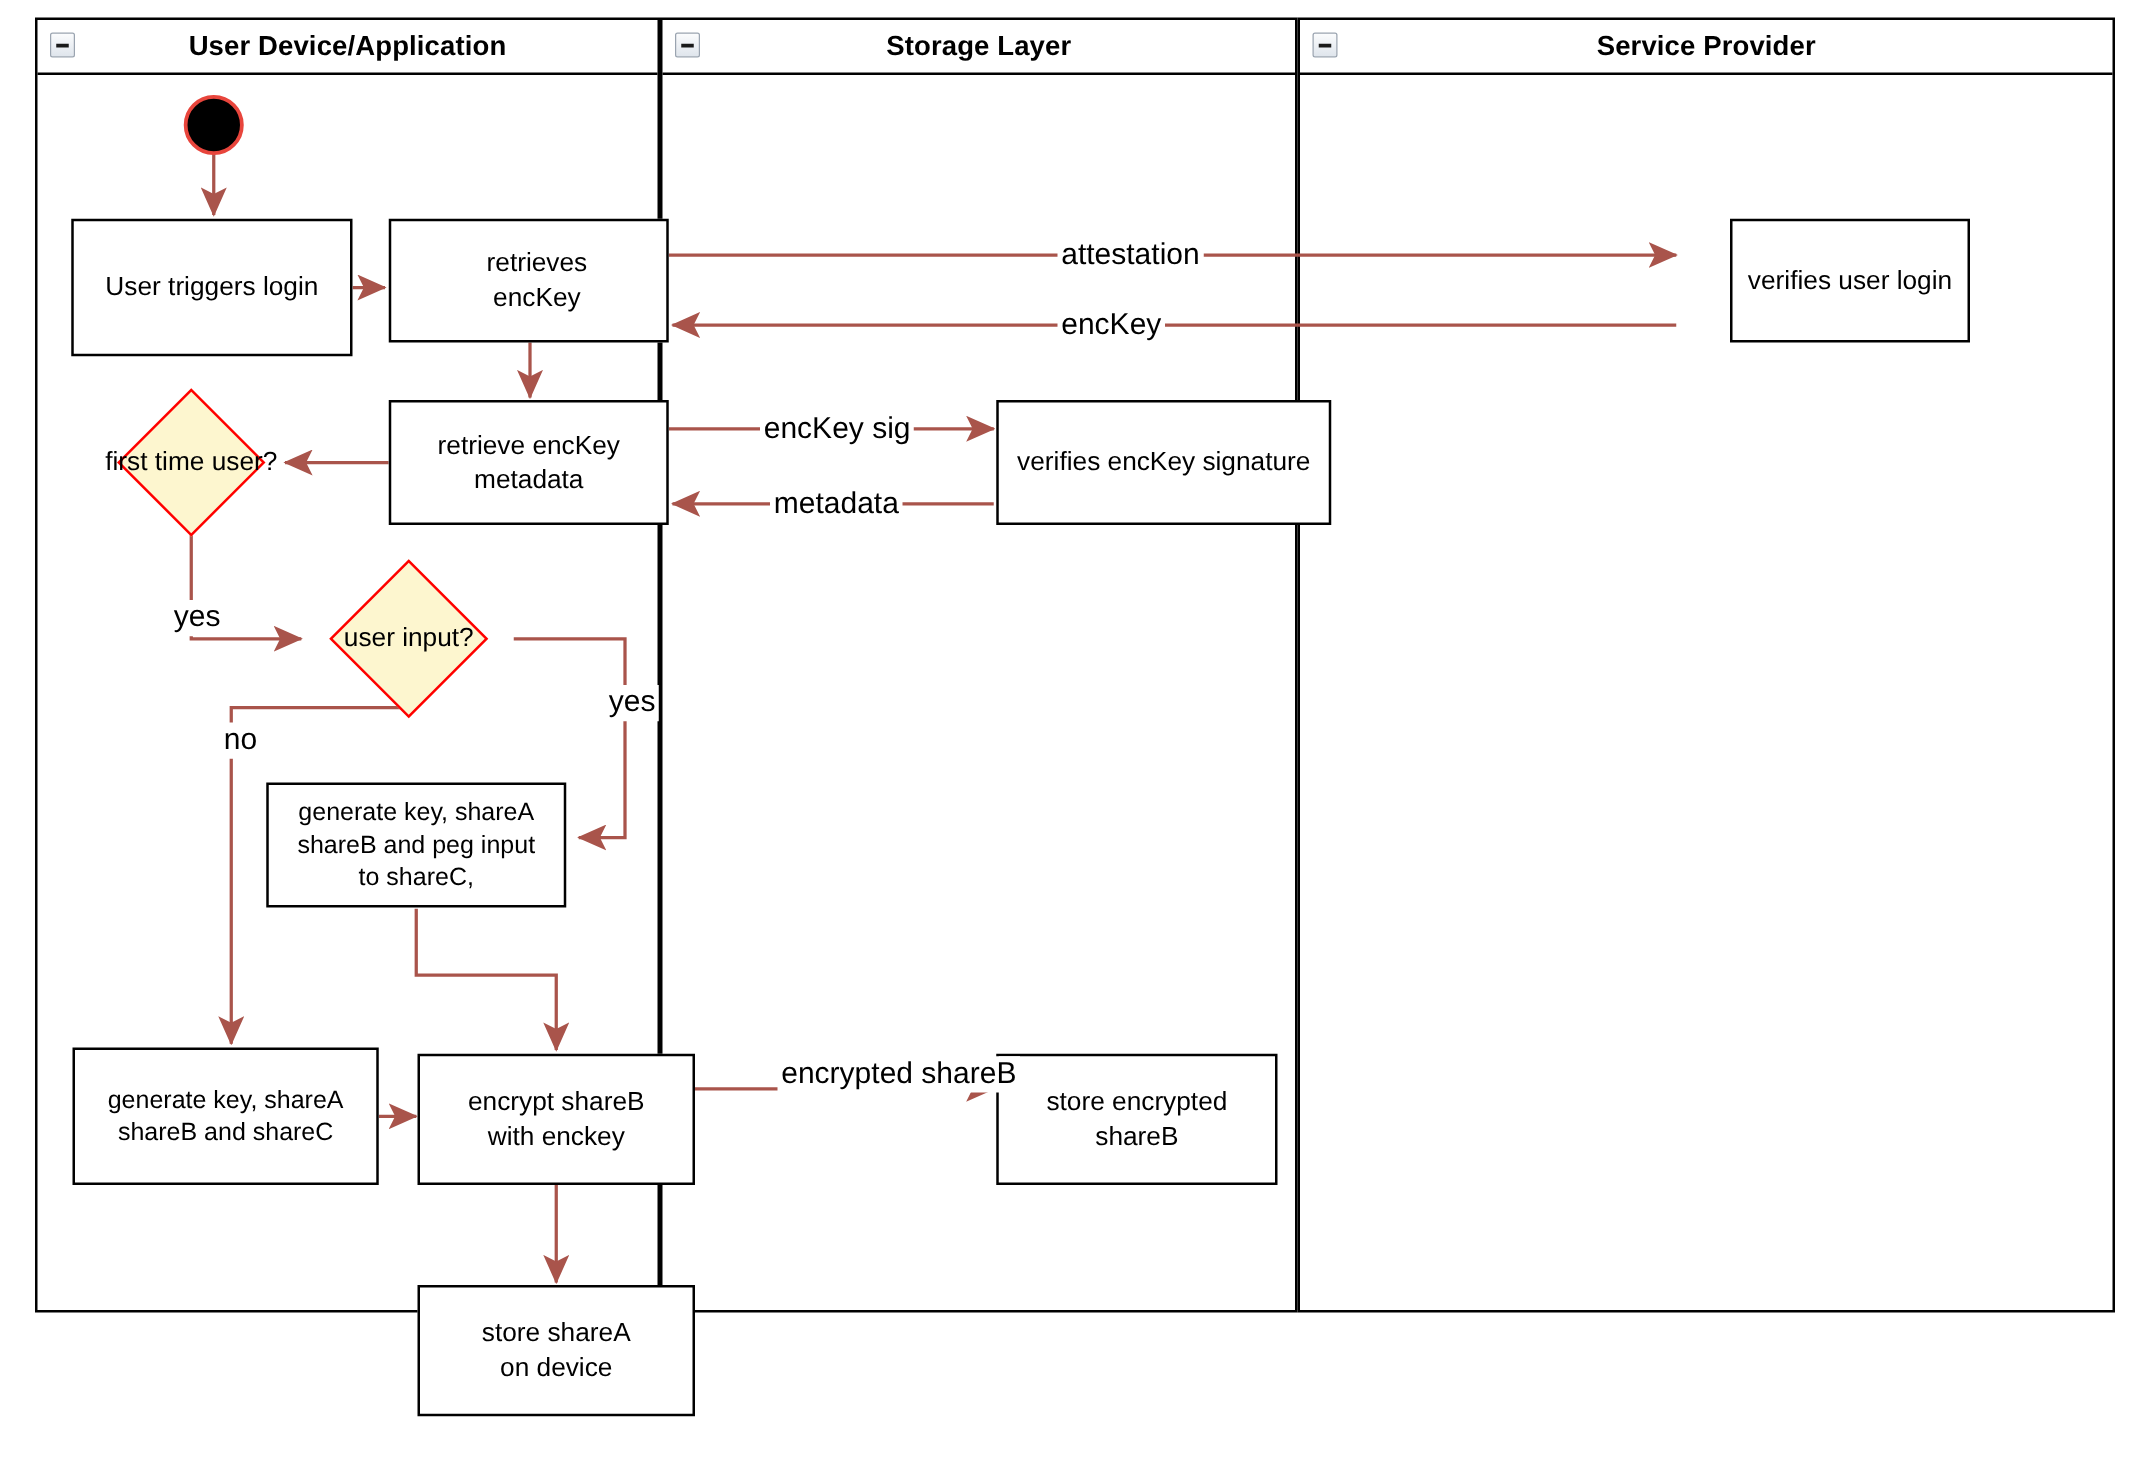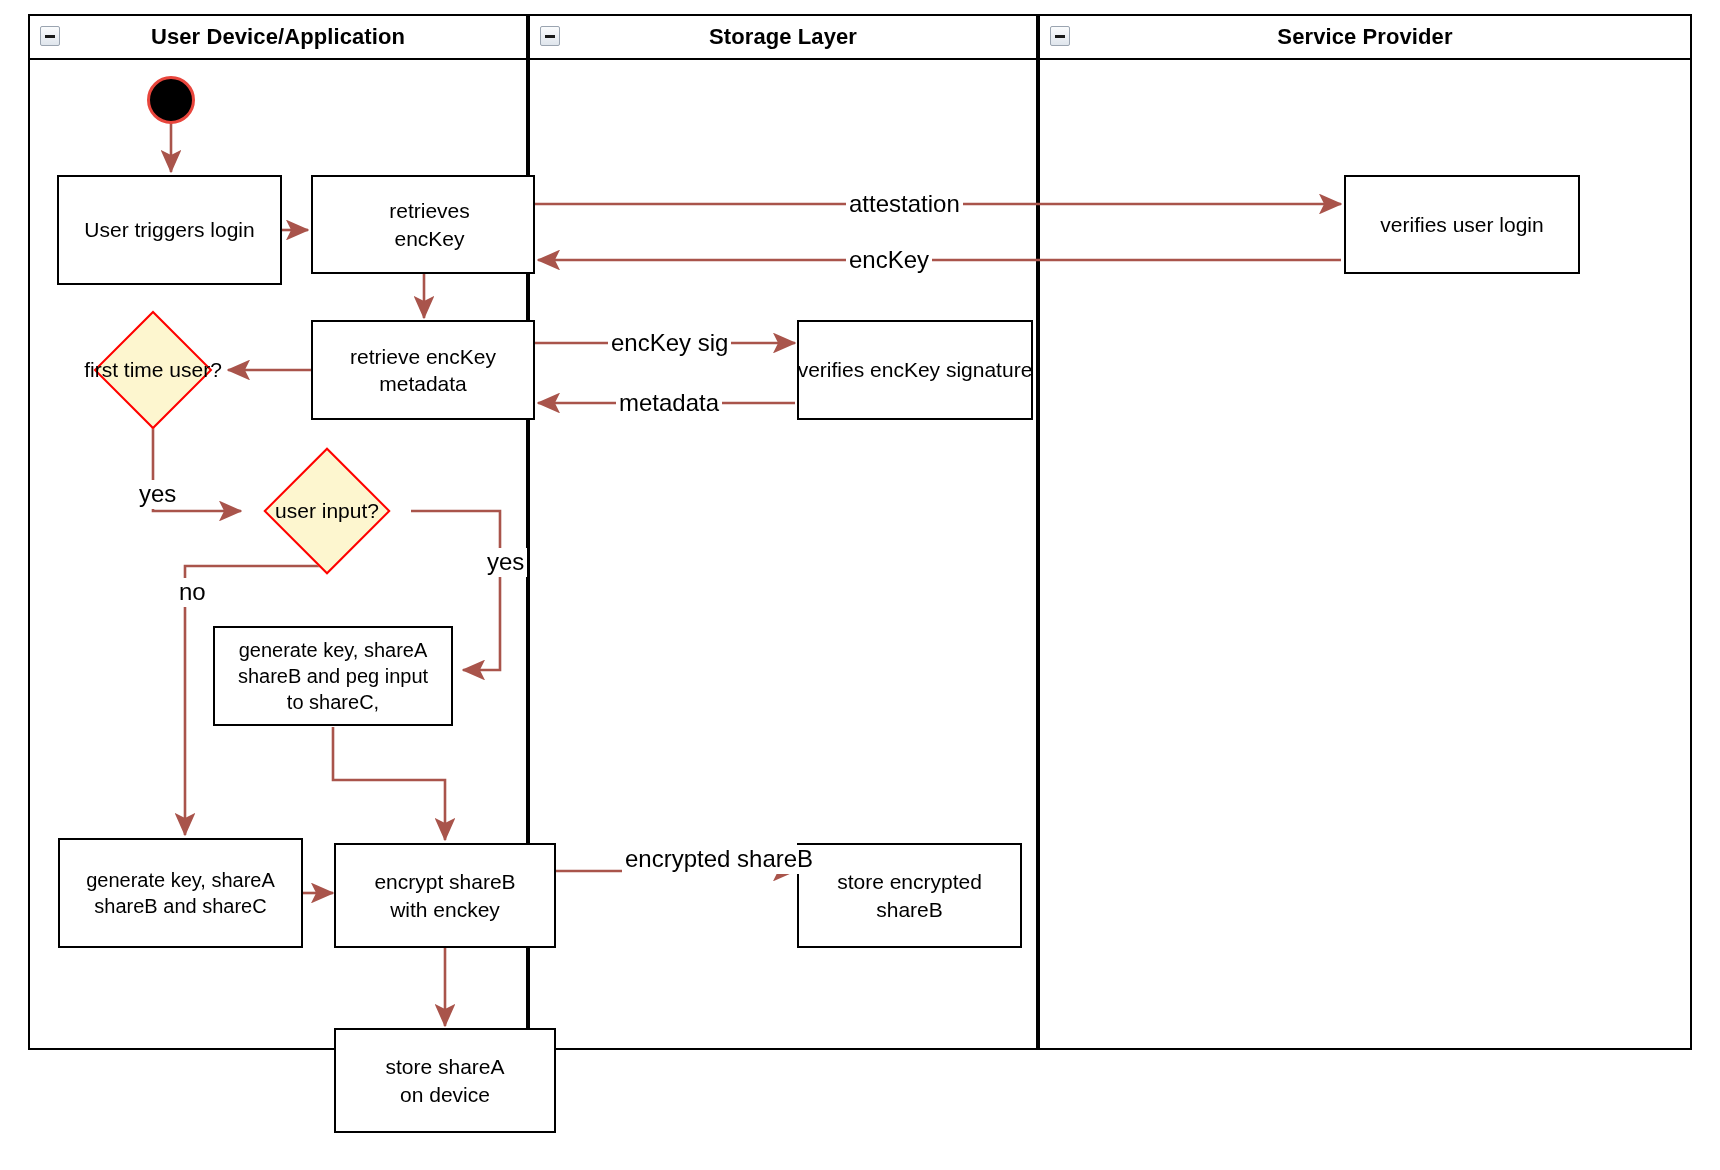--- a/index.html
+++ b/index.html
@@ -213,32 +213,32 @@
     <span class="txt">User triggers login</span>
   </div>
 
   <div class="node" style="left:311px; top:175px; width:224px; height:99px;padding-left:13px;">
     <div>
       <span class="txt">retrieves</span>
       <span class="txt">encKey</span>
     </div>
   </div>
 
-  <div class="node" style="left:1344px; top:175px; width:236px; height:99px;">
+  <div class="node" style="left:1384px; top:175px; width:192px; height:99px;">
     <span class="txt">verifies user login</span>
   </div>
 
   <div class="node" style="left:311px; top:320px; width:224px; height:100px;align-items:center;">
     <div>
       <span class="txt">retrieve encKey</span>
       <span class="txt">metadata</span>
     </div>
   </div>
 
-  <div class="node" style="left:797px; top:320px; width:236px; height:100px; overflow:visible;">
+  <div class="node" style="left:797px; top:320px; width:268px; height:100px; overflow:visible;">
     <span class="txt">verifies encKey signature</span>
   </div>
 
   <div class="decision-wrap" style="left:78px; top:328px; width:150px; height:84px;">
     <div class="decision" style="left:33px; top:0px; width:84px; height:84px;"></div>
     <div class="decision-label">
       <div>
         <span class="txt">first time</span>
         <span class="txt">user?</span>
       </div>

